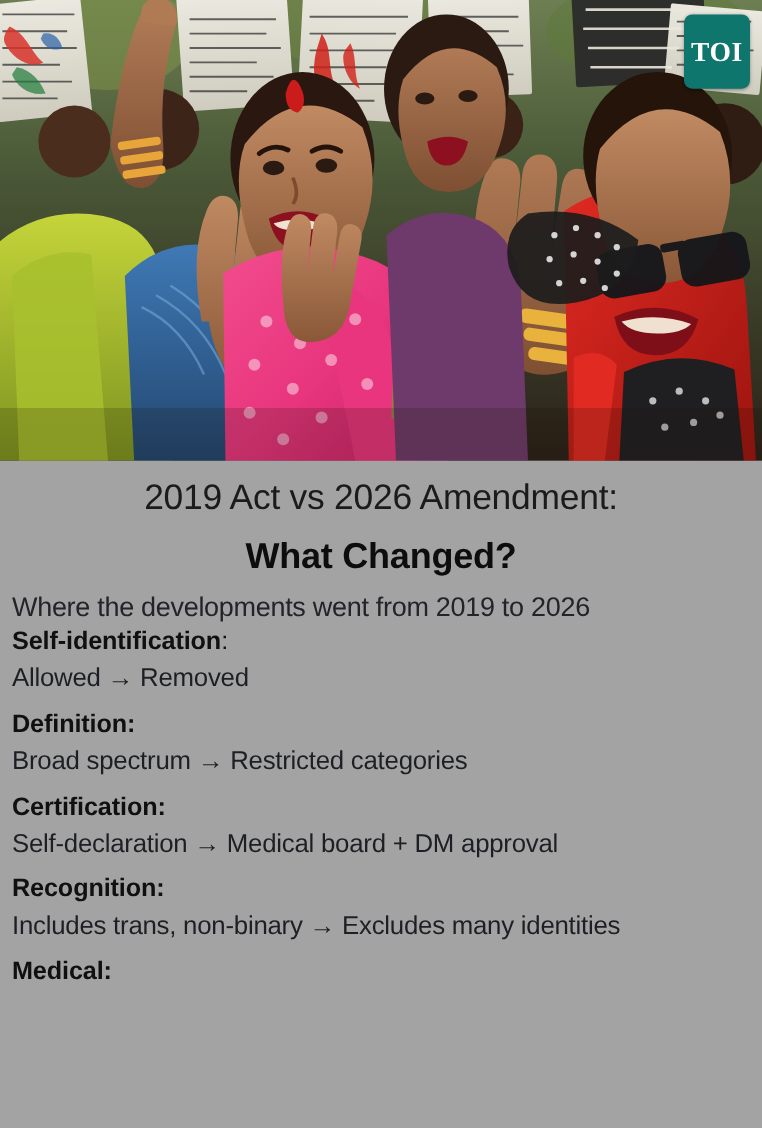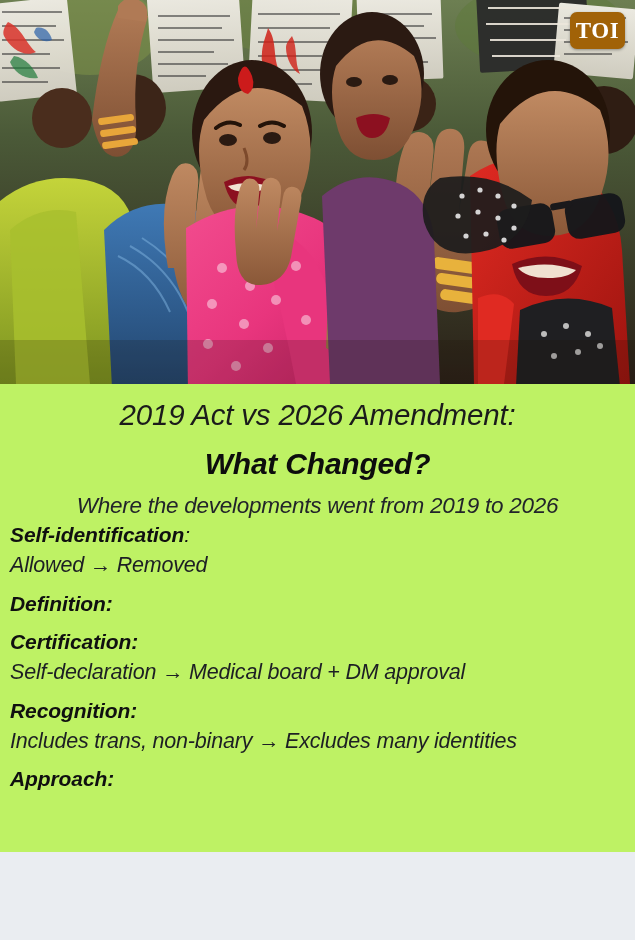--- a/index.html
+++ b/index.html
@@ -32,22 +32,22 @@
     background: #3a2a20;
   }
   .photo-art { position: absolute; inset: 0; }
   .photo-art svg { display: block; width: 100%; height: 100%; }
 
   .toi-logo {
     position: absolute;
     left: 570px;
     top: 12px;
     width: 55px;
-    height: 37px;
-    background: #a16207;
+    height: 62px;
+    background: #0f766e;
     border-radius: 7px;
     display: flex;
     align-items: center;
     justify-content: center;
     box-shadow: 0 1px 3px rgba(0,0,0,.35);
   }
   .toi-logo span {
     color: #ffffff;
     font-family: "Liberation Serif", serif;
     font-weight: 700;
@@ -55,45 +55,44 @@
     letter-spacing: .5px;
     line-height: 1;
   }
 
   
   .panel {
     position: absolute;
     left: 0;
     top: 384px;
     width: 635px;
-    height: 468px;
-    background: #bef264;
+    height: 556px;
+    background: #a3a3a3;
     box-sizing: border-box;
     padding: 0 10px;
-    font-style: italic;
   }
 
   .title-block { text-align: center; padding-top: 14px; }
   .title-line1 {
     font-size: 29.5px;
     font-weight: 400;
     color: #1b1b1b;
     line-height: 1.18;
     letter-spacing: -0.2px;
   }
   .title-line2 {
     font-size: 30px;
     font-weight: 700;
     color: #0d0d0d;
     line-height: 1.22;
     letter-spacing: -0.2px;
     margin-top: 13px;
   }
   .subtitle {
-    text-align: center;
+    text-align: left;
     font-size: 22.5px;
     font-weight: 400;
     color: #22242a;
     line-height: 1.2;
     margin-top: 10px;
     letter-spacing: -0.25px;
   }
 
   .items { margin-top: 3px; }
   .item { margin-bottom: 12px; }
@@ -328,31 +327,32 @@
 
     <div class="items">
 
       <div class="item">
         <div class="item-label"><span>Self-identification</span><span class="plain">:</span></div>
         <div class="item-value">Allowed → Removed</div>
       </div>
 
       <div class="item">
         <div class="item-label"><span>Definition:</span><span class="plain"></span></div>
+        <div class="item-value">Broad spectrum → Restricted categories</div>
       </div>
 
       <div class="item">
         <div class="item-label"><span>Certification:</span><span class="plain"></span></div>
         <div class="item-value">Self-declaration → Medical board + DM approval</div>
       </div>
 
       <div class="item">
         <div class="item-label"><span>Recognition:</span><span class="plain"></span></div>
         <div class="item-value">Includes trans, non-binary → Excludes many identities</div>
       </div>
 
       <div class="item">
-        <div class="item-label"><span>Approach:</span><span class="plain"></span></div>
+        <div class="item-label"><span>Medical:</span><span class="plain"></span></div>
       </div>
 
     </div>
   </div>
 </div>
 
 </body></html>

